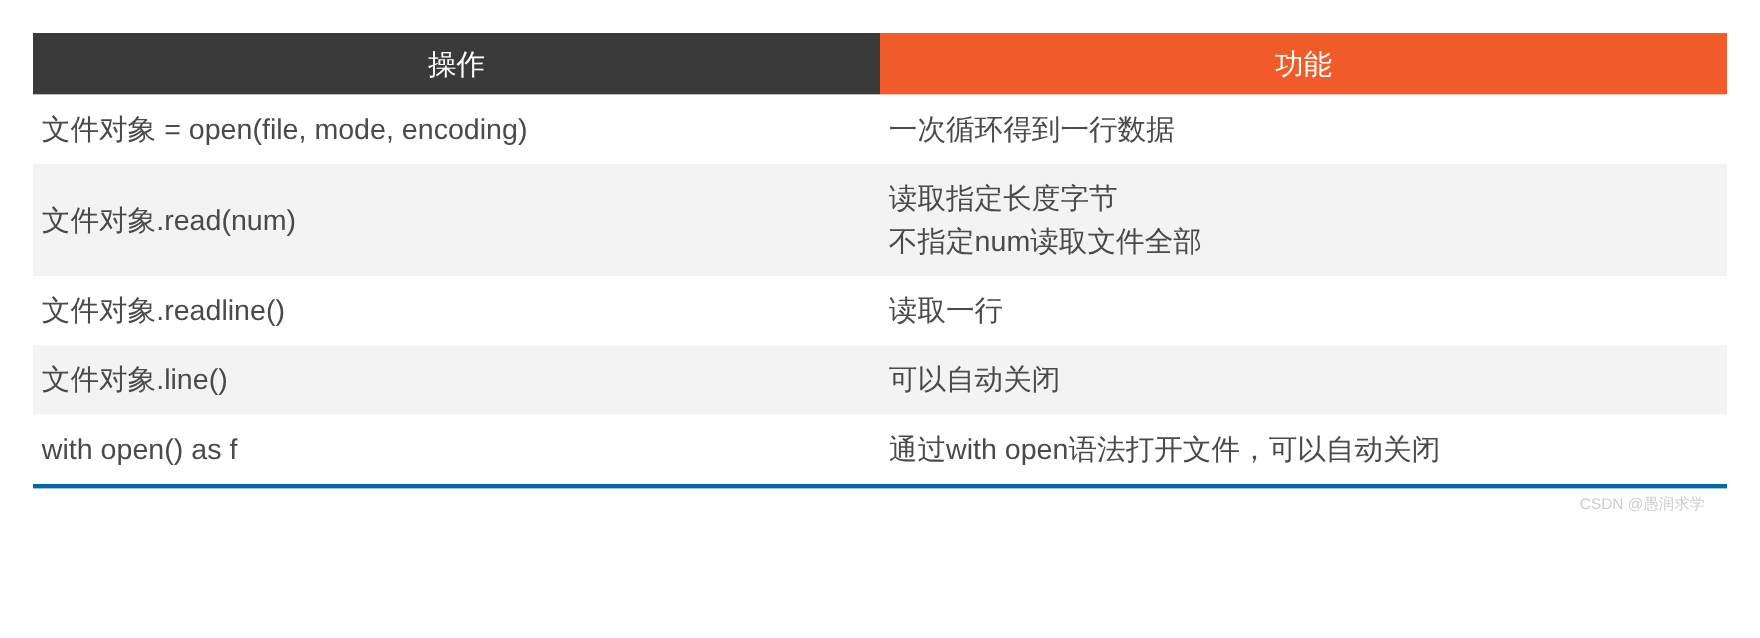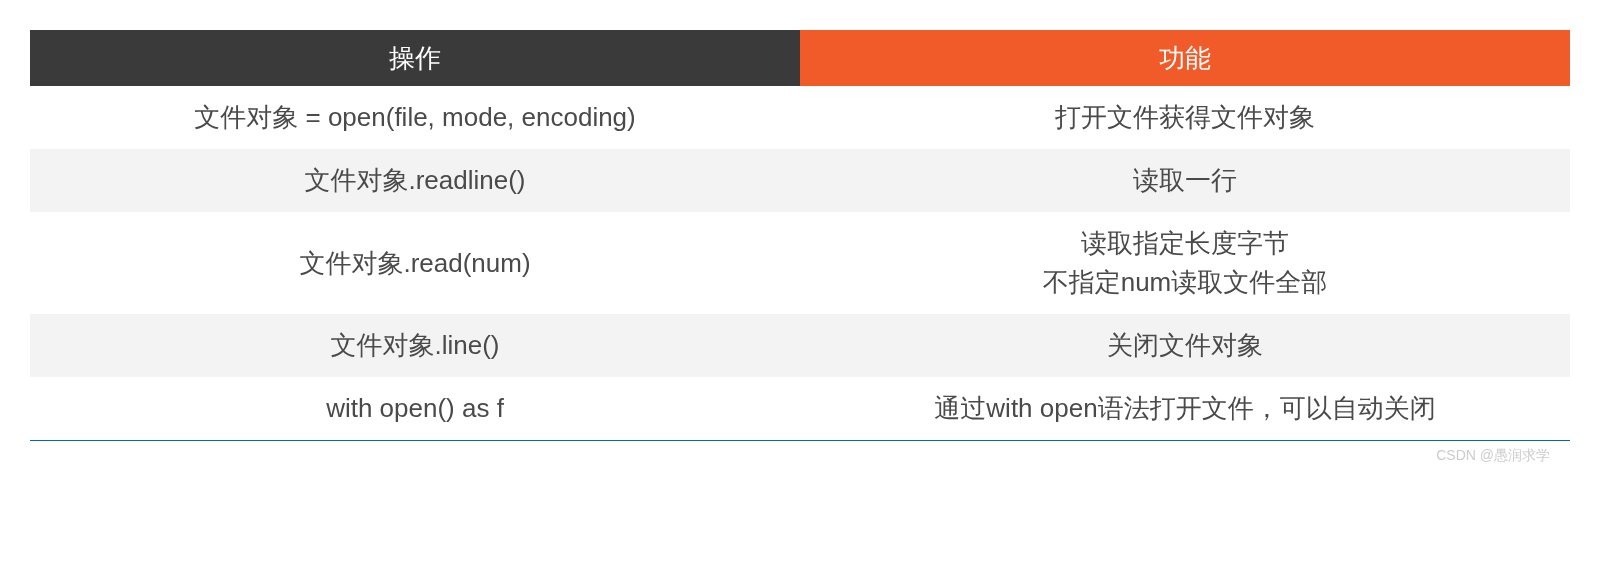--- a/index.html
+++ b/index.html
@@ -23,41 +23,41 @@
     font-weight: 400;
     color: #ffffff;
     text-align: center;
     padding: 10px 8px;
     line-height: 1.4;
     margin-top: 24px;
   }
   td {
     font-size: 26px;
     color: #4a4a4a;
-    text-align: center;
+    text-align: left;
     padding: 12px 8px;
     line-height: 1.5;
   }
   .th-left {
     background: #3a3a3a;
     width: 50%;
   }
   .th-right {
     background: #f15a29;
     width: 50%;
     text-align: center;
   }
   tbody tr:nth-child(odd) {
     background: #ffffff;
   }
   tbody tr:nth-child(even) {
     background: #f3f3f3;
   }
   .bottom-border td {
-    border-bottom: 1px solid #0369a1;
+    border-bottom: 4px solid #0369a1;
   }
   .watermark {
     text-align: right;
     font-size: 14px;
     color: #cccccc;
     padding-right: 20px;
     padding-top: 6px;
   }
 </style>
 </head>
@@ -66,33 +66,33 @@
 <table>
   <thead>
     <tr>
       <th class="th-left">操作</th>
       <th class="th-right">功能</th>
     </tr>
   </thead>
   <tbody>
     <tr>
       <td>文件对象 = open(file, mode, encoding)</td>
-      <td>打开文件获得文件对象</td>
+      <td>一次循环得到一行数据</td>
+    </tr>
+    <tr>
+      <td>文件对象.read(num)</td>
+      <td>读取指定长度字节<br>不指定num读取文件全部</td>
     </tr>
     <tr>
       <td>文件对象.readline()</td>
       <td>读取一行</td>
     </tr>
     <tr>
-      <td>文件对象.read(num)</td>
-      <td>读取指定长度字节<br>不指定num读取文件全部</td>
-    </tr>
-    <tr>
       <td>文件对象.line()</td>
-      <td>关闭文件对象</td>
+      <td>可以自动关闭</td>
     </tr>
     <tr class="bottom-border">
       <td>with open() as f</td>
       <td>通过with open语法打开文件，可以自动关闭</td>
     </tr>
   </tbody>
 </table>
 
 <div class="watermark">CSDN @愚润求学</div>
 

